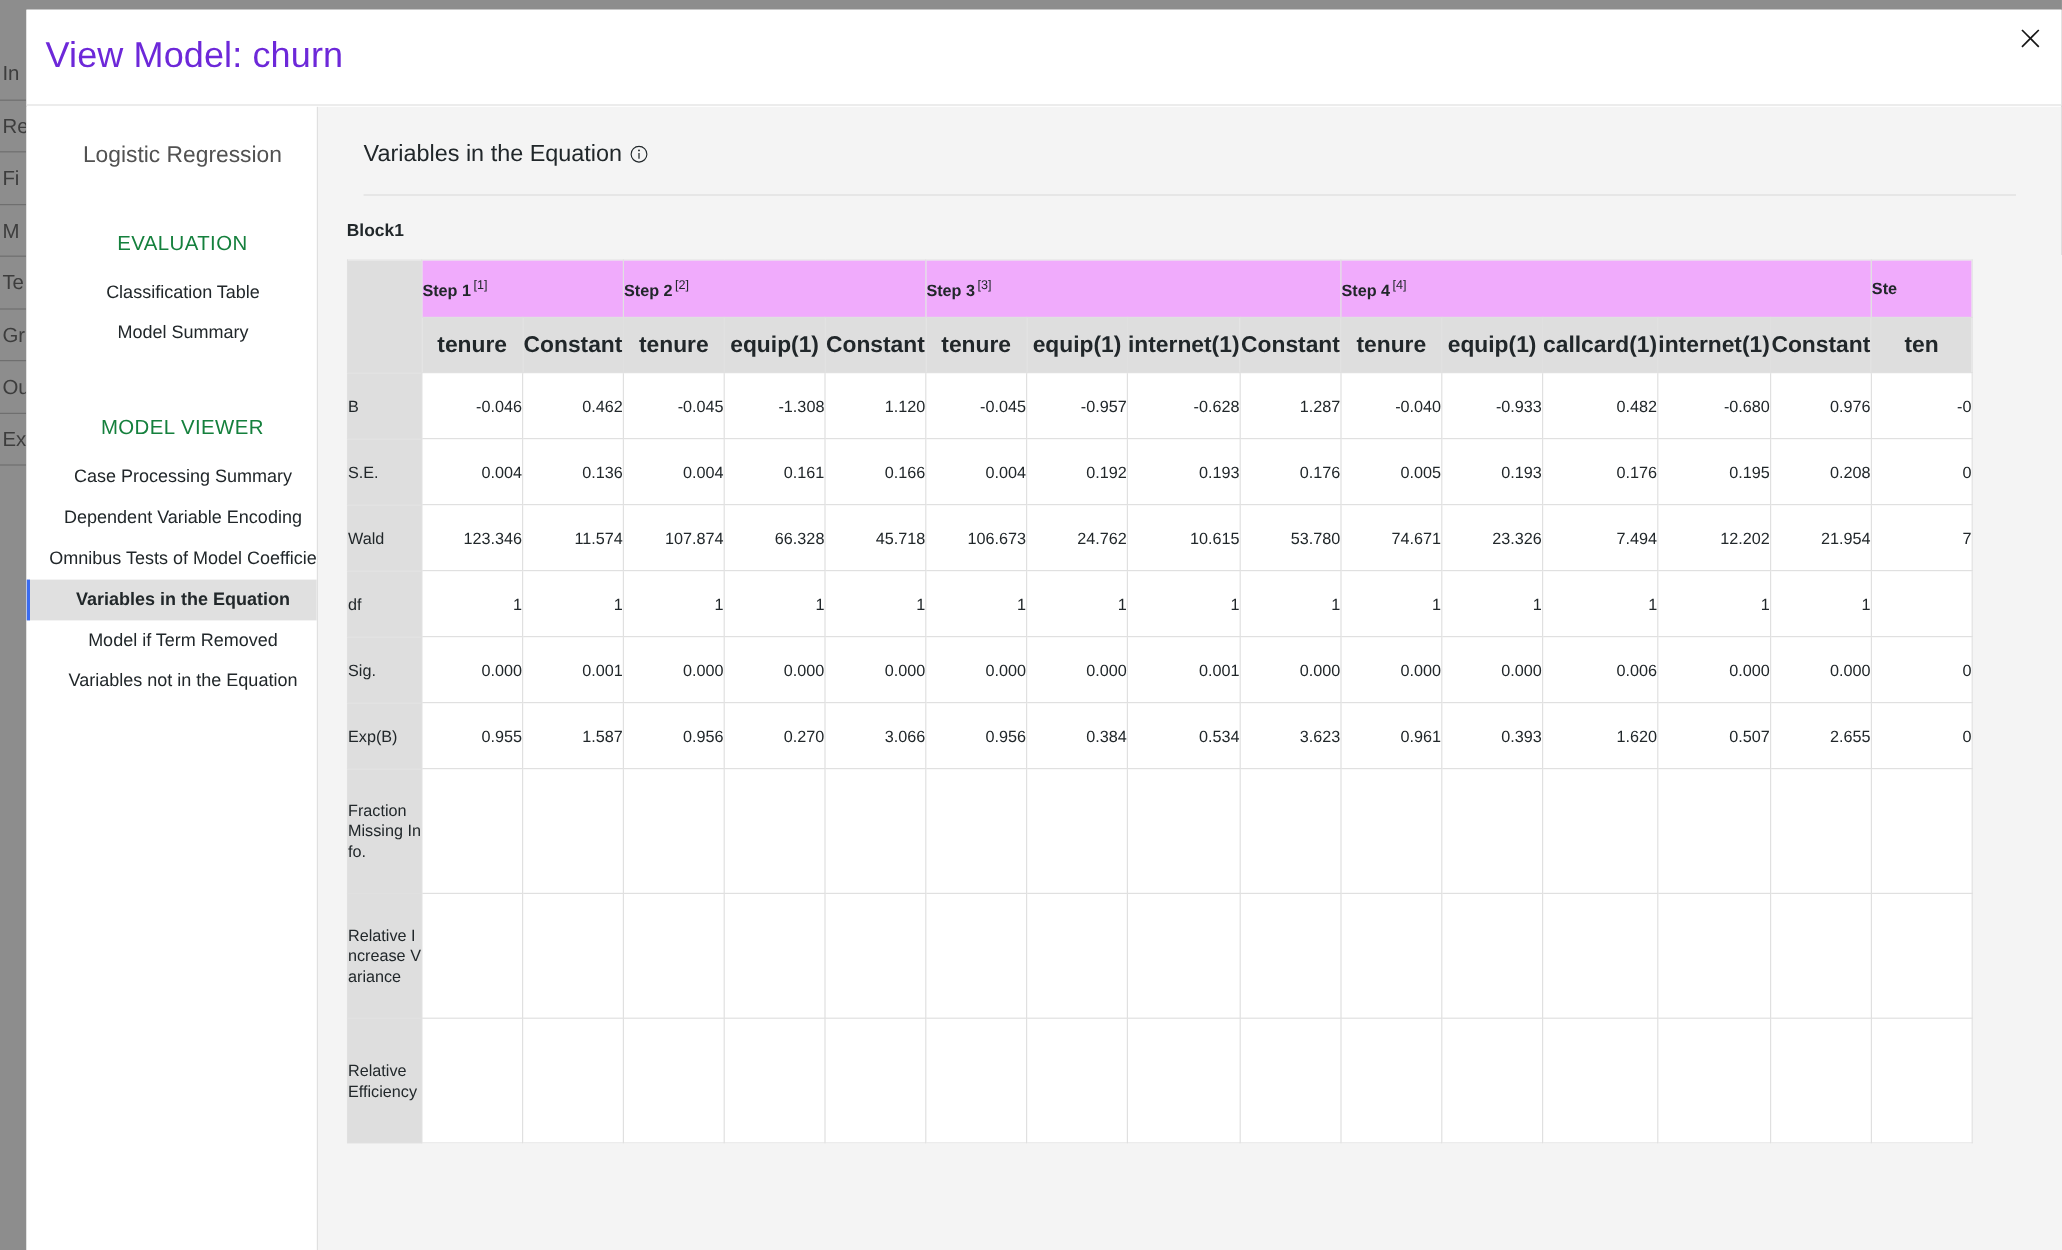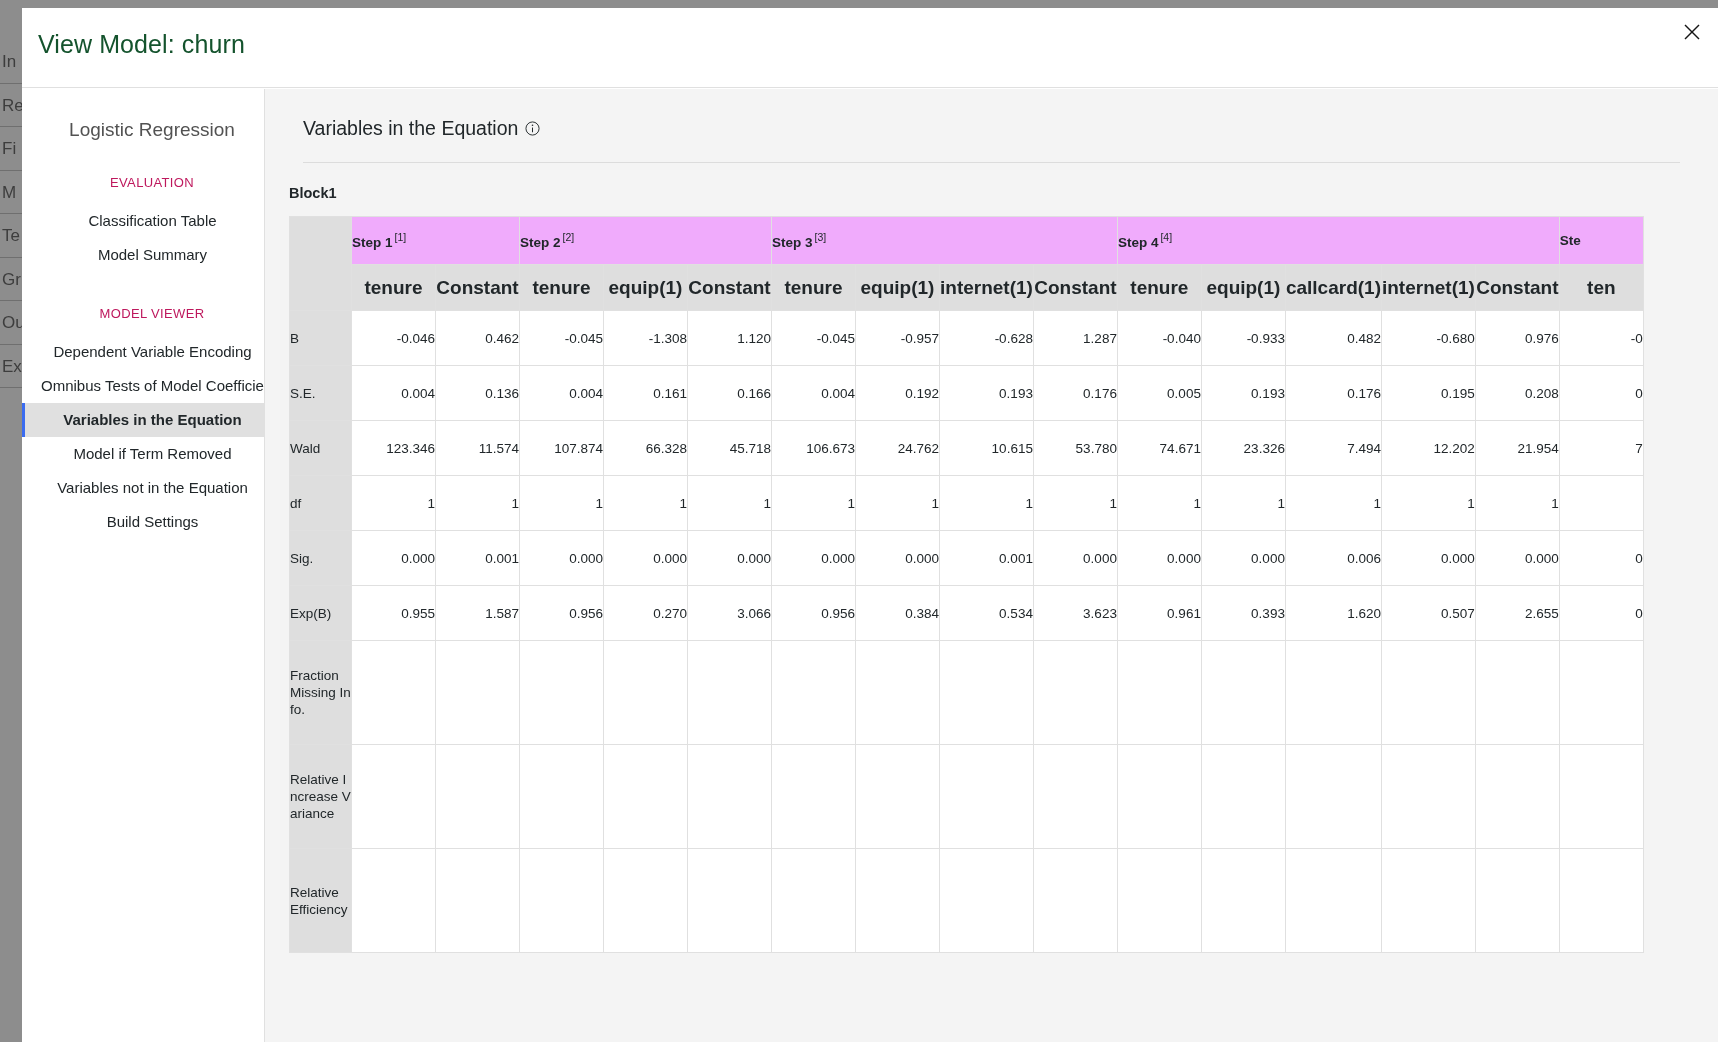--- a/index.html
+++ b/index.html
@@ -46,23 +46,23 @@
   
   #modal-header {
     position: relative;
     height: 80px;
     background: #ffffff;
     border-bottom: 1px solid #e0e0e0;
   }
   #modal-title {
     position: absolute;
     left: 16px; top: 22px;
-    font-size: 25px;
+    font-size: 30px;
     font-weight: 400;
-    color: #14532d;
+    color: #6d28d9;
     letter-spacing: 0.1px;
   }
   #close-btn {
     position: absolute;
     right: 2px; top: 0;
     width: 48px; height: 48px;
     display: flex; align-items: center; justify-content: center;
     cursor: pointer;
     background: transparent;
     border: none;
@@ -87,25 +87,25 @@
     overflow: hidden;
     text-align: center;
   }
   #sidebar-heading {
     font-size: 19px;
     color: #525252;
     padding: 30px 0 0 18px;
     font-weight: 400;
   }
   .nav-section-label {
-    font-size: 13px;
+    font-size: 17px;
     letter-spacing: 0.35px;
-    color: #be185d;
+    color: #15803d;
     padding: 0 0 0 18px;
-    margin-top: 34px;
+    margin-top: 52px;
     margin-bottom: 14px;
     text-transform: uppercase;
   }
   .nav-item {
     position: relative;
     height: 34px;
     line-height: 34px;
     padding-left: 19px;
     font-size: 15px;
     color: #21272a;
@@ -262,36 +262,36 @@
       <div class="nav-section-label">EVALUATION</div>
       <div class="nav-item">
         <span>Classification Table</span>
       </div>
       <div class="nav-item">
         <span>Model Summary</span>
       </div>
 
       <div class="nav-section-label">MODEL VIEWER</div>
       <div class="nav-item">
+        <span>Case Processing Summary</span>
+      </div>
+      <div class="nav-item">
         <span>Dependent Variable Encoding</span>
       </div>
       <div class="nav-item">
         <span>Omnibus Tests of Model Coefficients</span>
       </div>
       <div class="nav-item selected">
         <span>Variables in the Equation</span>
       </div>
       <div class="nav-item">
         <span>Model if Term Removed</span>
       </div>
       <div class="nav-item">
         <span>Variables not in the Equation</span>
-      </div>
-      <div class="nav-item">
-        <span>Build Settings</span>
       </div>
     </nav>
 
     <section id="main">
       <div id="main-title-wrap">
         <span id="main-title">Variables in the Equation</span>
         <span id="info-icon">
           <svg width="15" height="15" viewBox="0 0 16 16">
             <circle cx="8" cy="8" r="7" fill="none" stroke="#21272a" stroke-width="1"></circle>
             <circle cx="8" cy="4.6" r="0.85" fill="#21272a"></circle>

